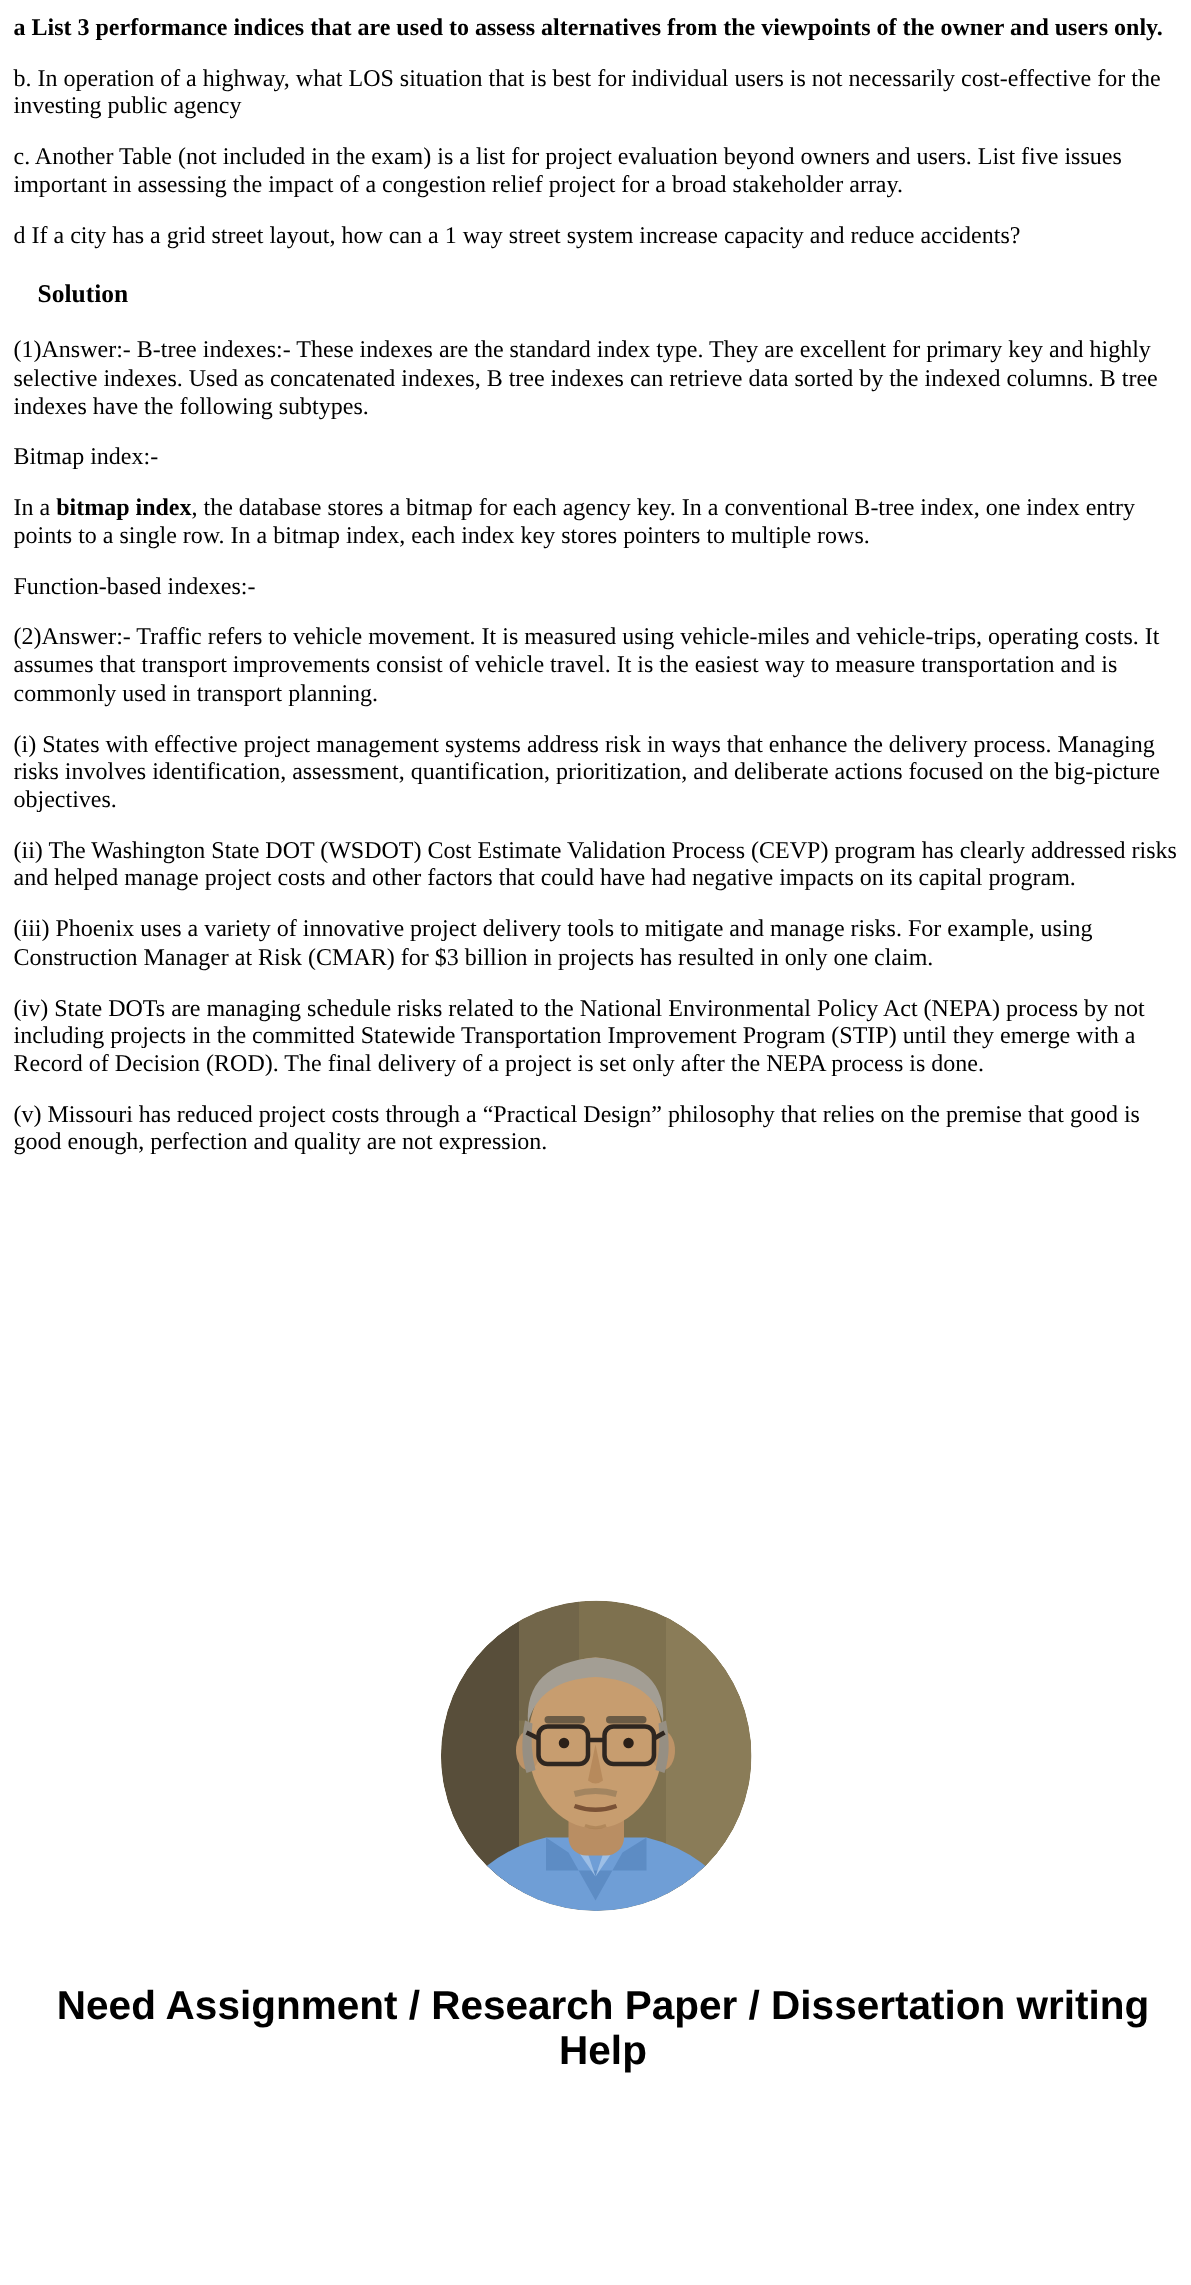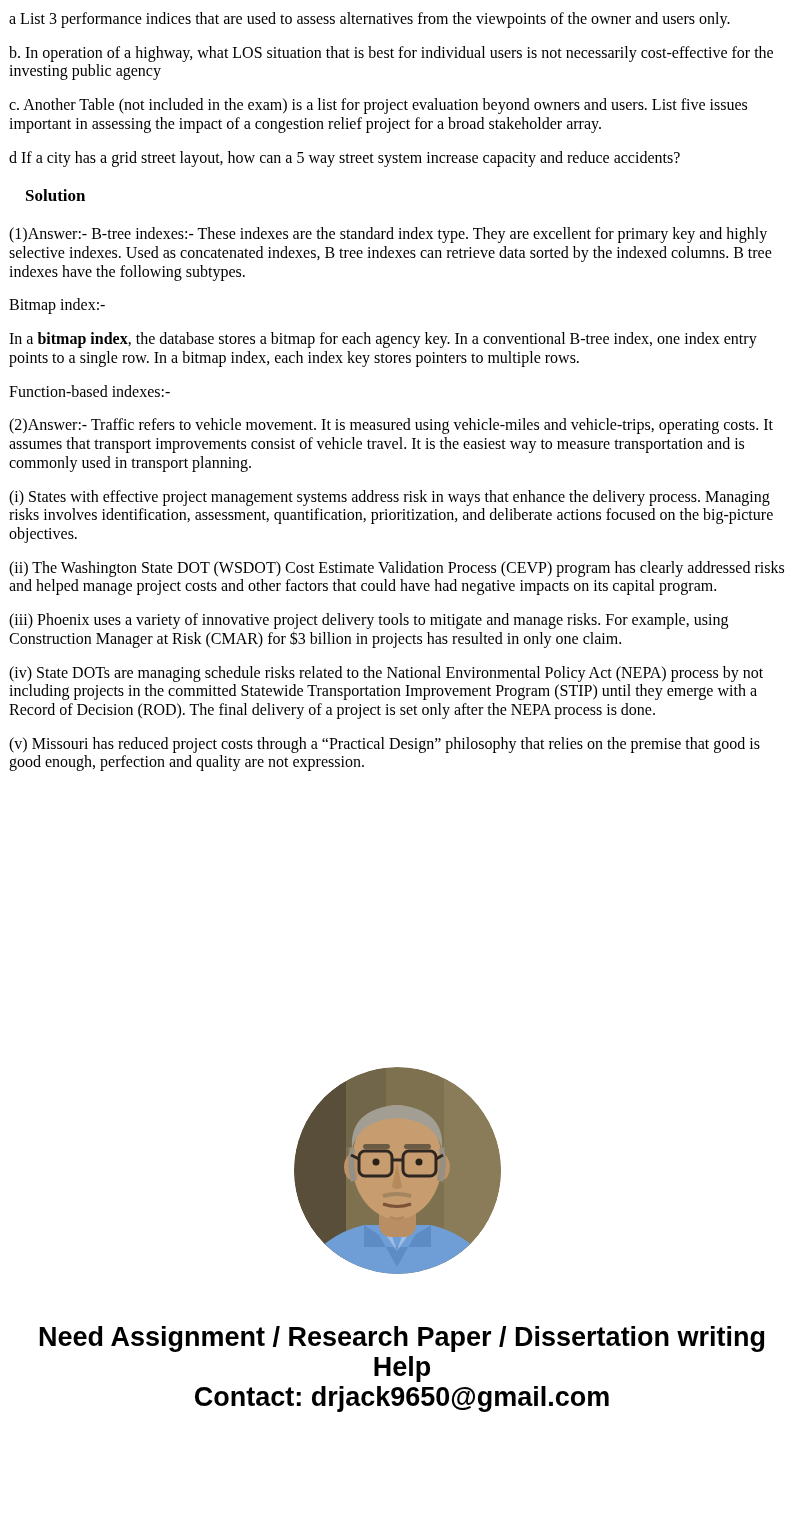--- a/index.html
+++ b/index.html
@@ -6,21 +6,21 @@
   html, body { margin: 0; padding: 0; background: #ffffff; }
   body {
     width: 794px;
     min-height: 1523px;
     font-family: "Liberation Serif", serif;
     font-size: 16px;
     color: #000000;
   }
   main.doc { padding: 0 9px; }
   main.doc p { margin: 15px 0; line-height: 1.17; }
-  main.doc p:first-child { margin-top: 10px; }
+  main.doc p:first-child { margin-top: 10px; font-weight: bold; }
   h3.solution {
     font-size: 17px;
     font-weight: bold;
     margin: 19px 16px;
     font-family: "Liberation Serif", serif;
   }
   .avatar-wrap {
     margin-top: 295px;
     display: flex;
     justify-content: center;
@@ -45,21 +45,21 @@
   footer.promo .headline { max-width: 774px; margin: 0 auto; }
   footer.promo .contact { margin-top: 0; }
 </style>
 </head>
 <body>
 
 <main class="doc">
   <p>a List 3 performance indices that are used to assess alternatives from the viewpoints of the owner and users only.</p>
   <p>b. In operation of a highway, what LOS situation that is best for individual users is not necessarily cost-effective for the investing public agency</p>
   <p>c. Another Table (not included in the exam) is a list for project evaluation beyond owners and users. List five issues important in assessing the impact of a congestion relief project for a broad stakeholder array.</p>
-  <p>d If a city has a grid street layout, how can a 5 way street system increase capacity and reduce accidents?</p>
+  <p>d If a city has a grid street layout, how can a 1 way street system increase capacity and reduce accidents?</p>
 
   <h3 class="solution">Solution</h3>
 
   <p>(1)Answer:- B-tree indexes:- These indexes are the standard index type. They are excellent for primary key and highly selective indexes. Used as concatenated indexes, B tree indexes can retrieve data sorted by the indexed columns. B tree indexes have the following subtypes.</p>
   <p>Bitmap index:-</p>
   <p><span>In a </span><strong>bitmap index</strong><span>, the database stores a bitmap for each agency key. In a conventional B-tree index, one index entry points to a single row. In a bitmap index, each index key stores pointers to multiple rows.</span></p>
   <p>Function-based indexes:-</p>
   <p>(2)Answer:- Traffic refers to vehicle movement. It is measured using vehicle-miles and vehicle-trips, operating costs. It assumes that transport improvements consist of vehicle travel. It is the easiest way to measure transportation and is commonly used in transport planning.</p>
   <p>(i) States with effective project management systems address risk in ways that enhance the delivery process. Managing risks involves identification, assessment, quantification, prioritization, and deliberate actions focused on the big-picture objectives.</p>
   <p>(ii) The Washington State DOT (WSDOT) Cost Estimate Validation Process (CEVP) program has clearly addressed risks and helped manage project costs and other factors that could have had negative impacts on its capital program.</p>
@@ -116,14 +116,13 @@
 
       <path d="M89 137 Q103 142 117 137" stroke="#7a5236" stroke-width="3" fill="none"></path>
 
       <path d="M96 150 Q103 153 110 150" stroke="#a87f52" stroke-width="2" fill="none" opacity="0.7"></path>
     </g>
   </svg>
 </div>
 
 <footer class="promo">
   <div class="headline">Need Assignment / Research Paper / Dissertation writing Help</div>
-  <div class="contact">Contact: drjack9650@gmail.com</div>
 </footer>
 
 </body></html>

